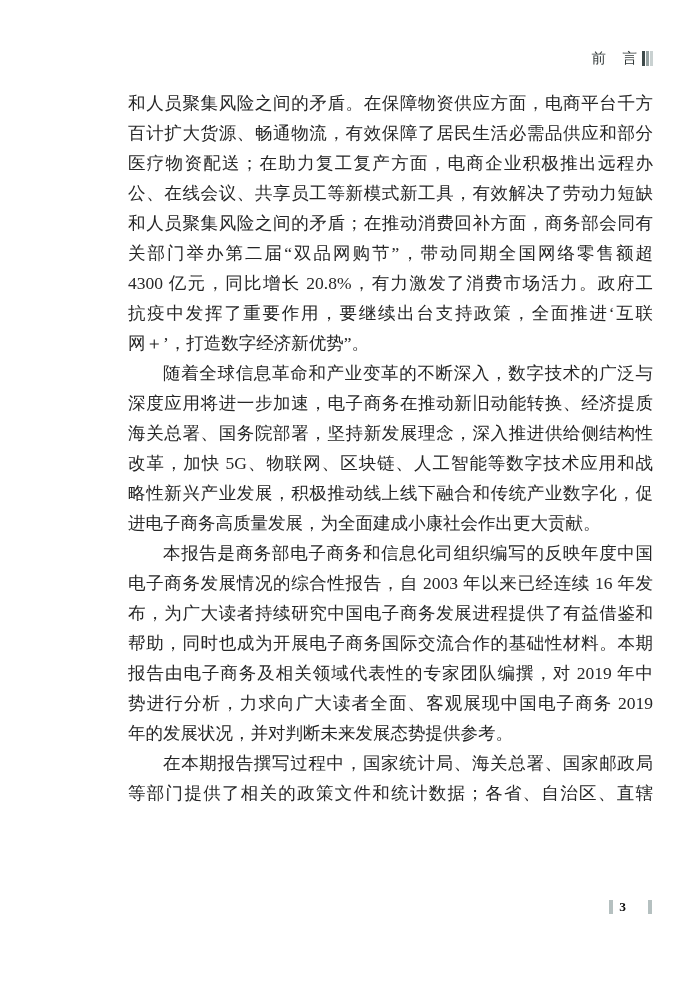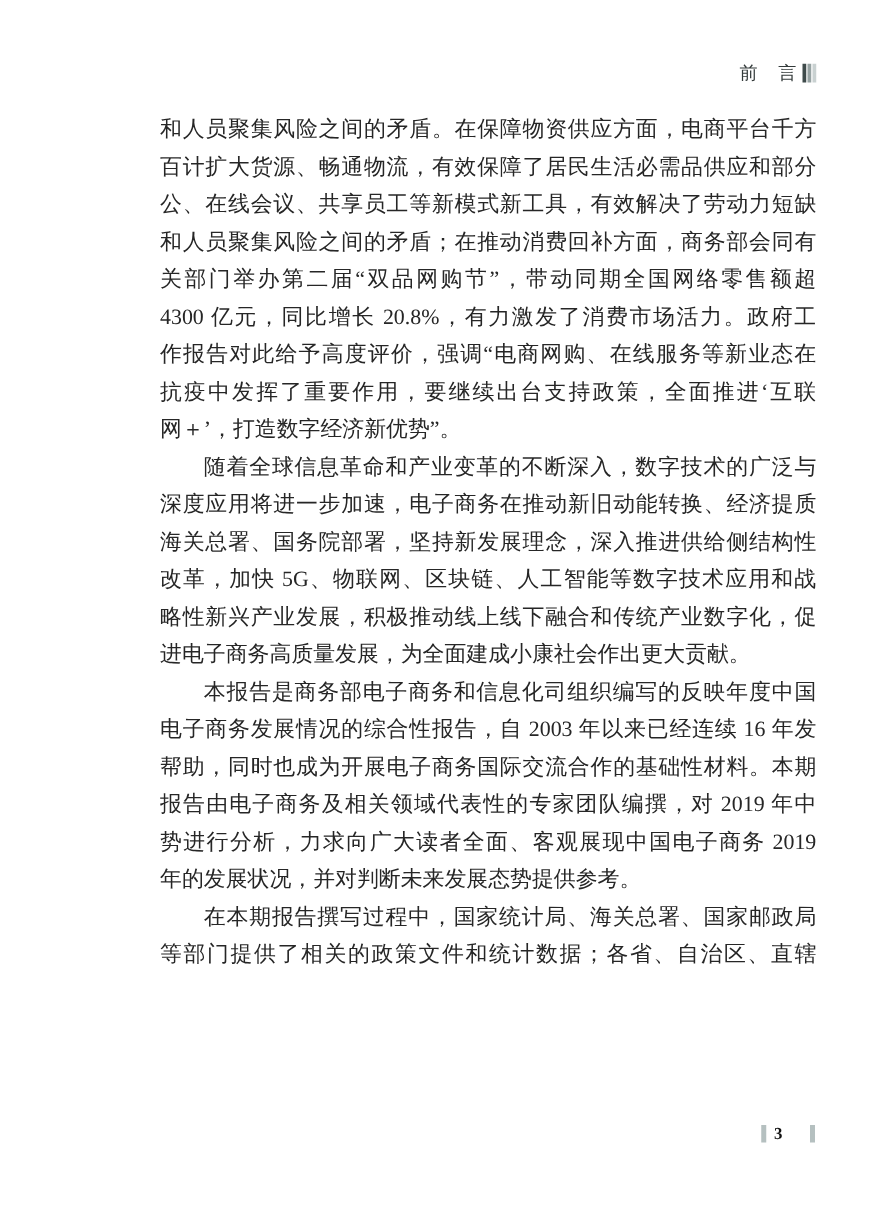--- a/index.html
+++ b/index.html
@@ -75,35 +75,36 @@
     <span class="marker">
       <i class="b1"></i>
         <i class="b2"></i>
         <i class="b3"></i>
     </span>
   </div>
 
   <div class="bodytext">
       <div class="line j">和人员聚集风险之间的矛盾。在保障物资供应方面，电商平台千方</div>
       <div class="line j">百计扩大货源、畅通物流，有效保障了居民生活必需品供应和部分</div>
+      <div class="line j">医疗物资配送；在助力复工复产方面，电商企业积极推出远程办</div>
       <div class="line j">公、在线会议、共享员工等新模式新工具，有效解决了劳动力短缺</div>
       <div class="line j">和人员聚集风险之间的矛盾；在推动消费回补方面，商务部会同有</div>
       <div class="line j">关部门举办第二届“双品网购节”，带动同期全国网络零售额超</div>
       <div class="line j">4300 亿元，同比增长 20.8%，有力激发了消费市场活力。政府工</div>
-      <div class="line j">作报告对此给予高度评价，强调“电商网购、在线服务等新业态在</div>
       <div class="line j">抗疫中发挥了重要作用，要继续出台支持政策，全面推进‘互联</div>
       <div class="line">网＋’，打造数字经济新优势”。</div>
       <div class="line j ind">随着全球信息革命和产业变革的不断深入，数字技术的广泛与</div>
       <div class="line j">深度应用将进一步加速，电子商务在推动新旧动能转换、经济提质</div>
       <div class="line j">海关总署、国务院部署，坚持新发展理念，深入推进供给侧结构性</div>
       <div class="line j">改革，加快 5G、物联网、区块链、人工智能等数字技术应用和战</div>
       <div class="line j">略性新兴产业发展，积极推动线上线下融合和传统产业数字化，促</div>
       <div class="line">进电子商务高质量发展，为全面建成小康社会作出更大贡献。</div>
       <div class="line j ind">本报告是商务部电子商务和信息化司组织编写的反映年度中国</div>
       <div class="line j">电子商务发展情况的综合性报告，自 2003 年以来已经连续 16 年发</div>
+      <div class="line j">布，为广大读者持续研究中国电子商务发展进程提供了有益借鉴和</div>
       <div class="line j">帮助，同时也成为开展电子商务国际交流合作的基础性材料。本期</div>
       <div class="line j">报告由电子商务及相关领域代表性的专家团队编撰，对 2019 年中</div>
       <div class="line j">势进行分析，力求向广大读者全面、客观展现中国电子商务 2019</div>
       <div class="line">年的发展状况，并对判断未来发展态势提供参考。</div>
       <div class="line j ind">在本期报告撰写过程中，国家统计局、海关总署、国家邮政局</div>
       <div class="line j">等部门提供了相关的政策文件和统计数据；各省、自治区、直辖</div>
     </div>
 
   <div class="footer">
     <span class="fbar"></span>

